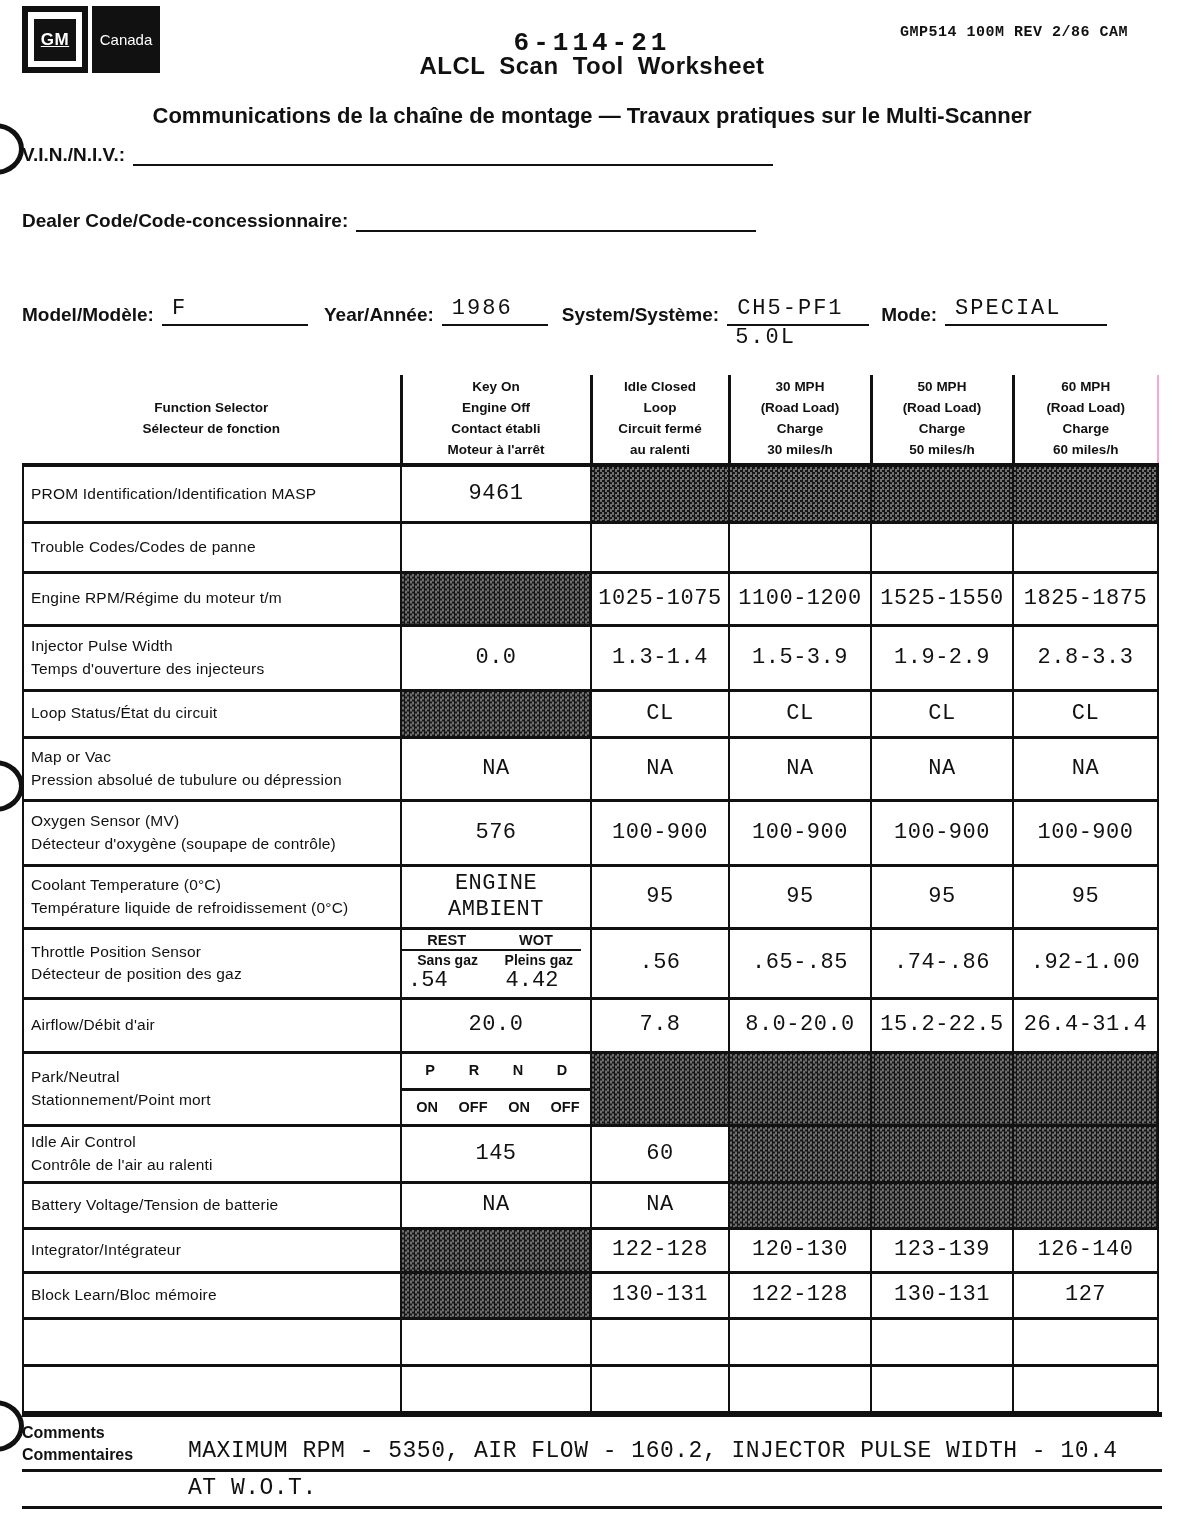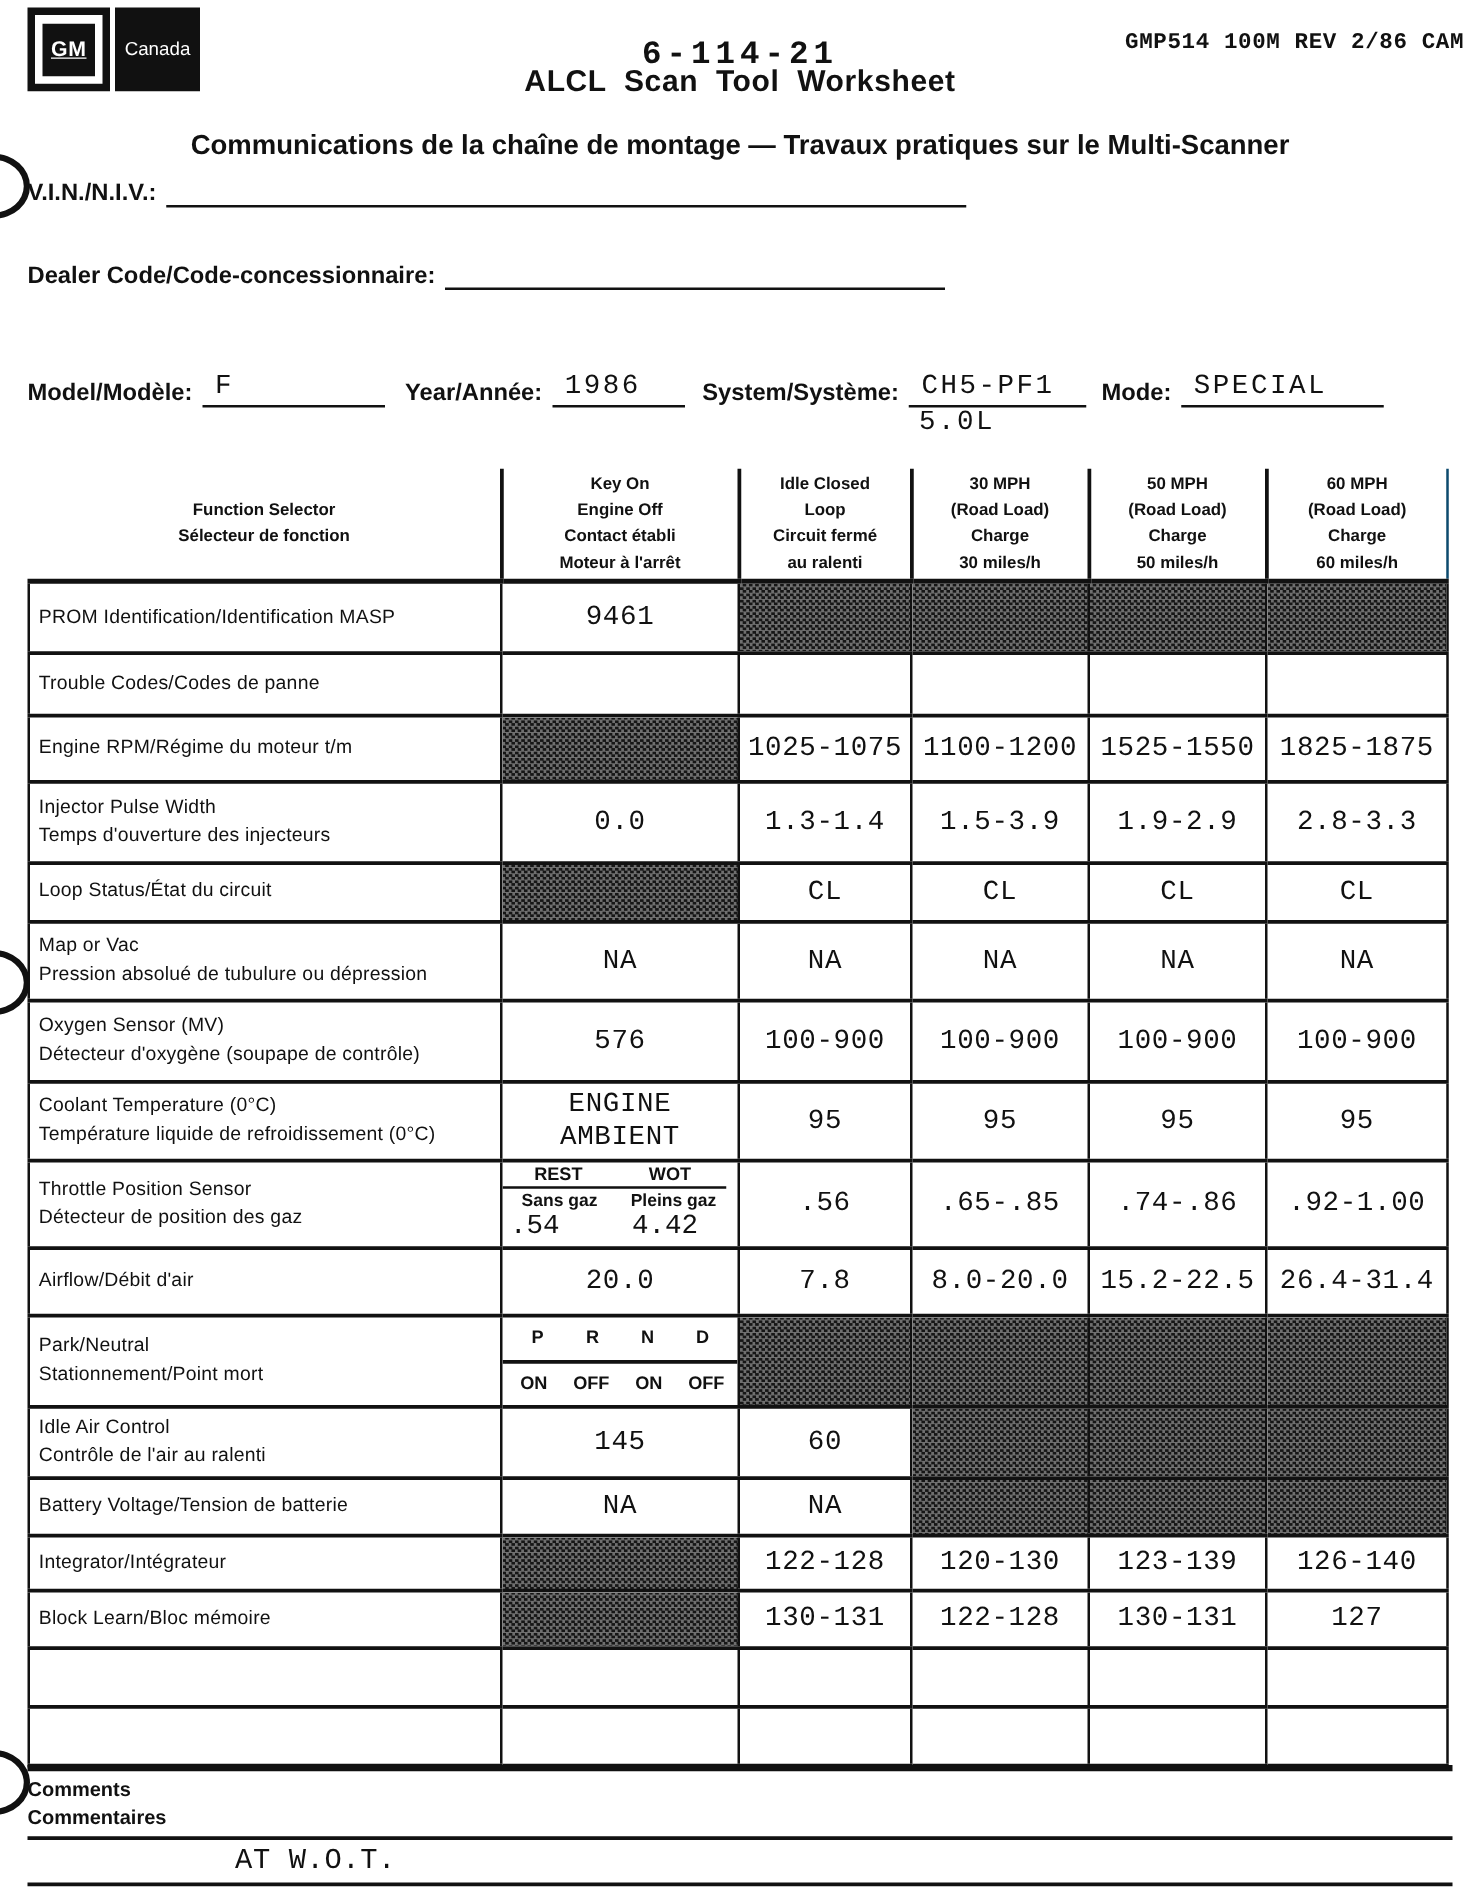--- a/index.html
+++ b/index.html
@@ -44,21 +44,21 @@
   }
   .form-number {
     position: absolute; top: 28px; left: 0; width: 100%;
     text-align: center;
     font-family: "Liberation Mono", "DejaVu Sans Mono", monospace;
     font-size: 26px; letter-spacing: 4px; font-weight: bold;
   }
   .rev-code {
     position: absolute; top: 24px; left: 900px;
     font-family: "Liberation Mono", "DejaVu Sans Mono", monospace;
-    font-size: 18px; font-weight: bold; letter-spacing: .5px;
+    font-size: 15px; font-weight: bold; letter-spacing: .5px;
   }
   .page-title {
     position: absolute; top: 52px; left: 0; width: 100%;
     text-align: center; font-weight: bold; font-size: 24px; word-spacing: 7px;
     letter-spacing: .5px;
   }
   .subtitle {
     position: absolute; top: 103px; left: 0; width: 100%;
     text-align: center; font-weight: bold; font-size: 22px;
   }
@@ -95,21 +95,21 @@
   }
   thead td {
     border-left: 3px solid #111;
     border-bottom: 4px solid #111;
     vertical-align: middle; text-align: center;
     font-weight: bold; font-size: 13.5px; line-height: 1.55;
     white-space: pre-line;
     height: 90px;
   }
   thead td:first-child { border-left: none; }
-  thead td:last-child { border-right: 2px solid #0c4a6e; }
+  thead td:last-child { border-right: 2px solid #f9a8d4; }
   tbody td {
     border: 2px solid #111;
     border-top-width: 3px; border-bottom-width: 3px;
     vertical-align: middle; text-align: center;
     overflow: hidden;
   }
   td.rowlabel {
     text-align: left; padding-left: 7px; padding-right: 2px;
     font-size: 15.5px; letter-spacing: .2px; line-height: 1.45;
     white-space: pre-line;
@@ -438,19 +438,20 @@
         </tr>
       </tbody>
   </table>
 
   <div class="comments">
     <div class="c-row1">
       <div class="c-labels">
         <div>Comments</div>
         <div>Commentaires</div>
       </div>
+      <div class="c-line">MAXIMUM RPM - 5350, AIR FLOW - 160.2, INJECTOR PULSE WIDTH - 10.4</div>
     </div>
     <div class="c-row2">
       <div class="c-line">AT W.O.T.</div>
     </div>
   </div>
 
 </div>
 
 </body></html>

